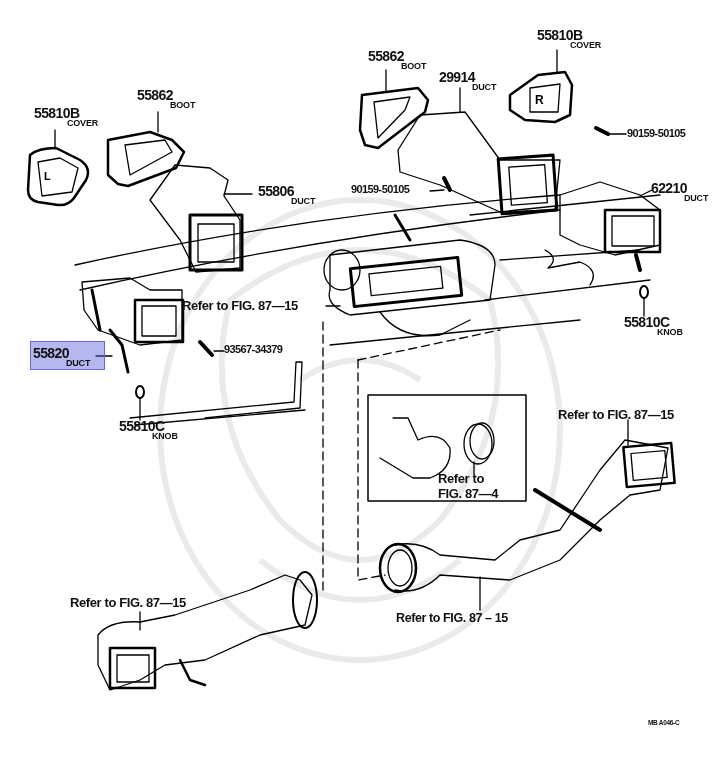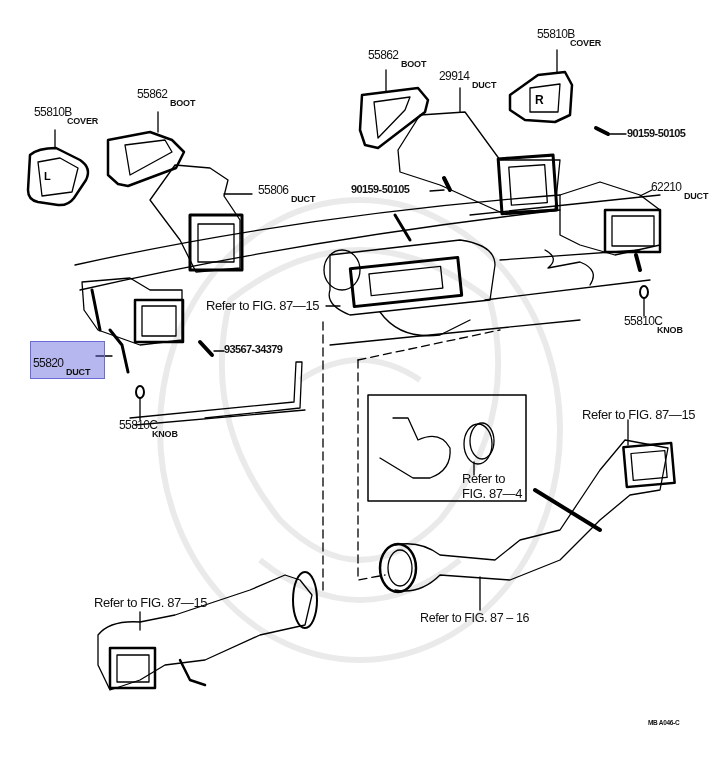--- a/index.html
+++ b/index.html
@@ -1,23 +1,23 @@
 <!DOCTYPE html>
 <html><head>
 <meta charset="utf-8">
 <style>
   html, body { margin:0; padding:0; background:#ffffff; }
   #stage { position:relative; width:718px; height:768px; overflow:hidden; background:#fff; font-family:"Liberation Sans", sans-serif; color:#111; }
   svg.art { position:absolute; left:0; top:0; width:718px; height:768px; }
   .lbl { position:absolute; line-height:1; cursor:pointer; }
-  .num { font-weight:normal; font-size:12px; letter-spacing:-0.6px; display:block; }
+  .num { font-weight:bold; font-size:14px; letter-spacing:-0.6px; display:block; }
   .name { font-weight:bold; font-size:9px; letter-spacing:-0.2px; display:block; margin-top:-1px;margin-left:33px; }
-  .ref { position:absolute; font-weight:normal; font-size:13px; letter-spacing:-0.4px; white-space:nowrap; cursor:pointer; line-height:1;padding-left:24px; }
+  .ref { position:absolute; font-weight:bold; font-size:13px; letter-spacing:-0.4px; white-space:nowrap; cursor:pointer; line-height:1; }
   .pn { position:absolute; font-weight:bold; font-size:11px; letter-spacing:-0.6px; white-space:nowrap; cursor:pointer; line-height:1; }
-  .hl { background:rgba(96,96,220,0.45); outline:1.5px solid #6a6ad8; padding:15px 14px 1px 2px; }
+  .hl { background:rgba(96,96,220,0.45); outline:1.5px solid #6a6ad8; padding:4px 14px 1px 2px; }
   .code { position:absolute; font-weight:bold; font-size:6.5px; letter-spacing:-0.3px; white-space:nowrap; }
   .wm { opacity:0.08; }
 </style>
 </head>
 <body>
 
 <div id="stage">
 
   <svg class="art" viewBox="0 0 718 768" xmlns="http://www.w3.org/2000/svg">
 
@@ -204,16 +204,16 @@
 
   <div class="pn" style="left:627px;top:128px">90159-50105</div>
   <div class="pn" style="left:351px;top:184px">90159-50105</div>
   <div class="pn" style="left:224px;top:344px">93567-34379</div>
 
   <div class="ref" style="left:182px;top:299px">Refer to FIG. 87—15</div>
   <div class="ref" style="left:558px;top:408px">Refer to FIG. 87—15</div>
   <div class="ref" style="left:438px;top:472px">Refer to</div>
   <div class="ref" style="left:438px;top:487px">FIG. 87—4</div>
   <div class="ref" style="left:70px;top:596px">Refer to FIG. 87—15</div>
-  <div class="ref" style="left:396px;top:612px;font-size:12.5px">Refer to FIG. 87 – 16</div>
+  <div class="ref" style="left:396px;top:612px;font-size:12.5px">Refer to FIG. 87 – 15</div>
 
   <div class="code" style="left:648px;top:719px">MB A046-C</div>
 </div>
 
 </body></html>

